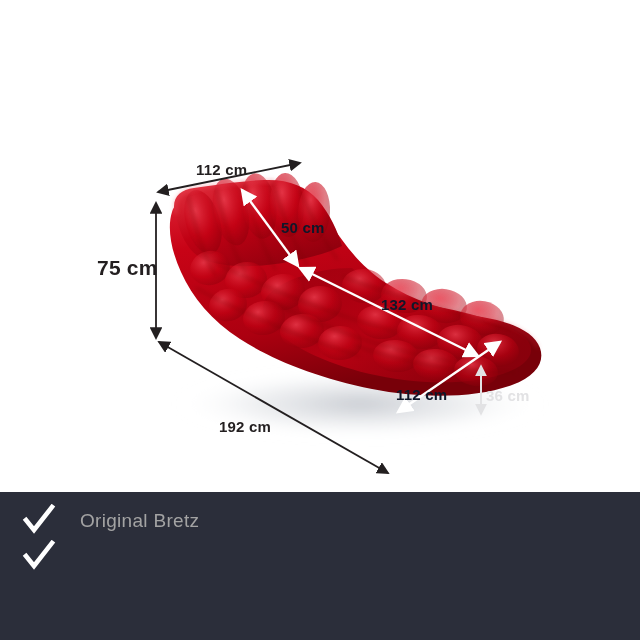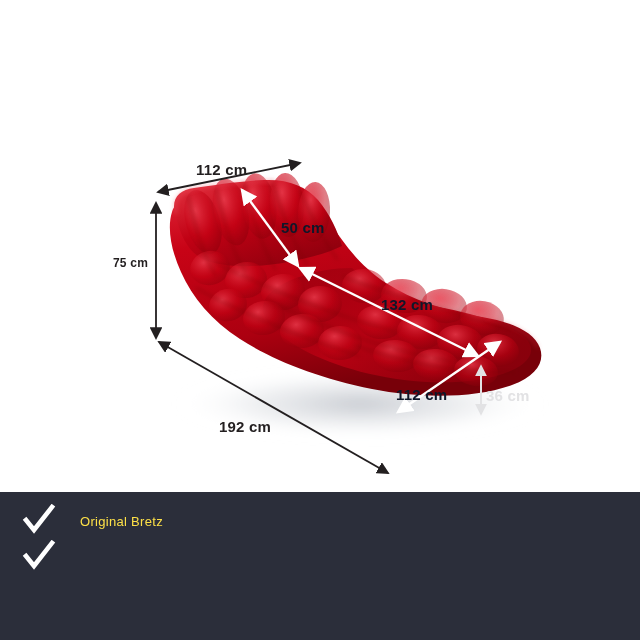--- a/index.html
+++ b/index.html
@@ -22,41 +22,41 @@
     font-weight:bold;
     white-space:nowrap;
     letter-spacing:.2px;
     line-height:1;
   }
   .dim-dark{color:#231f20;}
   .dim-light{color:#0f172a;}
   .dim-faint{color:#e2e2e4;}
 
   #lbl-112-top{left:196px;top:162px;font-size:15px;}
-  #lbl-75{left:113px;top:257px;font-size:12px;}
+  #lbl-75{left:97px;top:257px;font-size:21px;}
   #lbl-192{left:219px;top:399px;font-size:15px;margin-top:20px;}
   #lbl-50{left:281px;top:220px;font-size:15px;}
   #lbl-132{left:381px;top:297px;font-size:15px;text-align:center;}
   #lbl-112-bot{left:396px;top:387px;font-size:15px;}
   #lbl-36{left:486px;top:388px;font-size:15px;}
 
   
   #banner{
     position:absolute;left:0;top:492px;width:640px;height:148px;
     background:#2b2e3a;
   }
   .feature-row{position:absolute;display:flex;align-items:center;}
   #row-1{left:22px;top:12px;}
   #row-2{left:22px;top:48px;}
   #row-3{left:22px;top:80px;}
 
   .check-icon{width:34px;height:34px;flex:0 0 34px;display:block;}
   .feature-text{
-    color:#fde047;
-    font-size:13px;
+    color:#a3a3a3;
+    font-size:19px;
     margin-left:24px;
     white-space:nowrap;
     font-weight:400;
     letter-spacing:.3px;
   }
   .feature-text:empty{display:inline-block;min-width:0;}
 </style>
 </head>
 <body>
 

